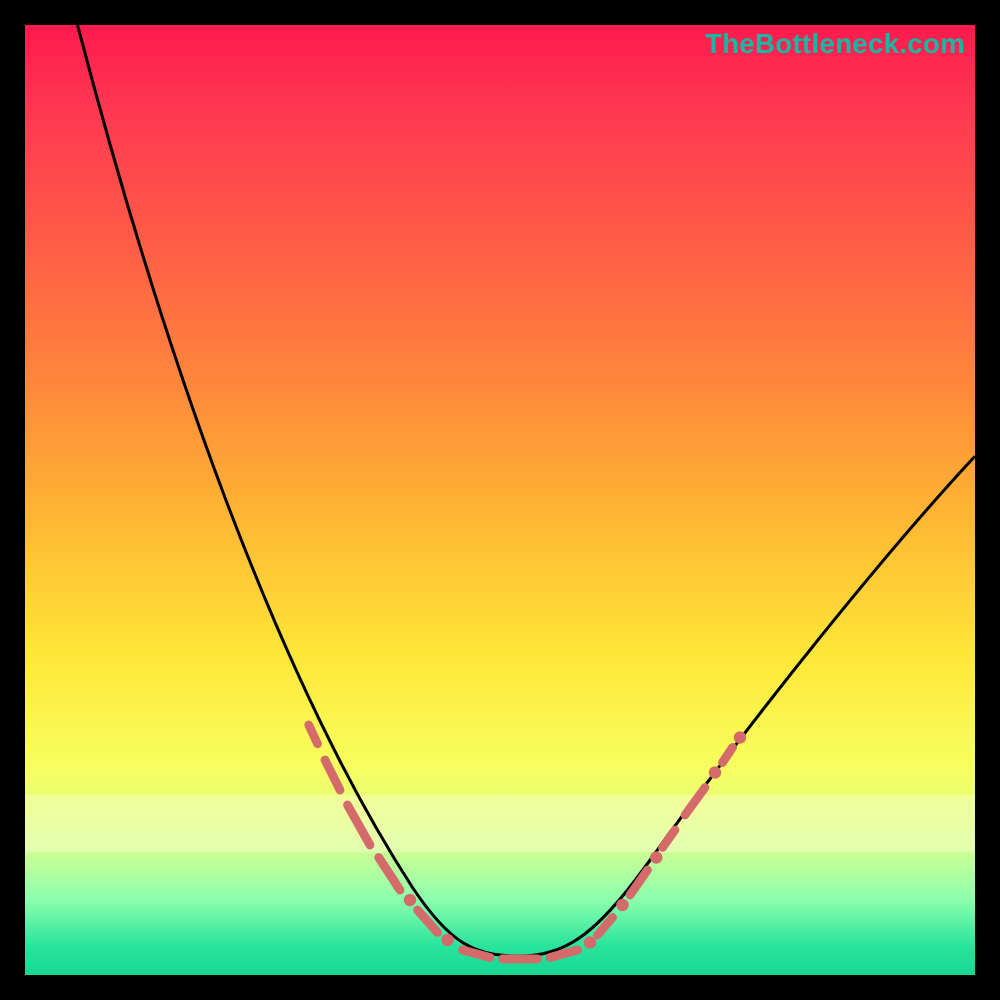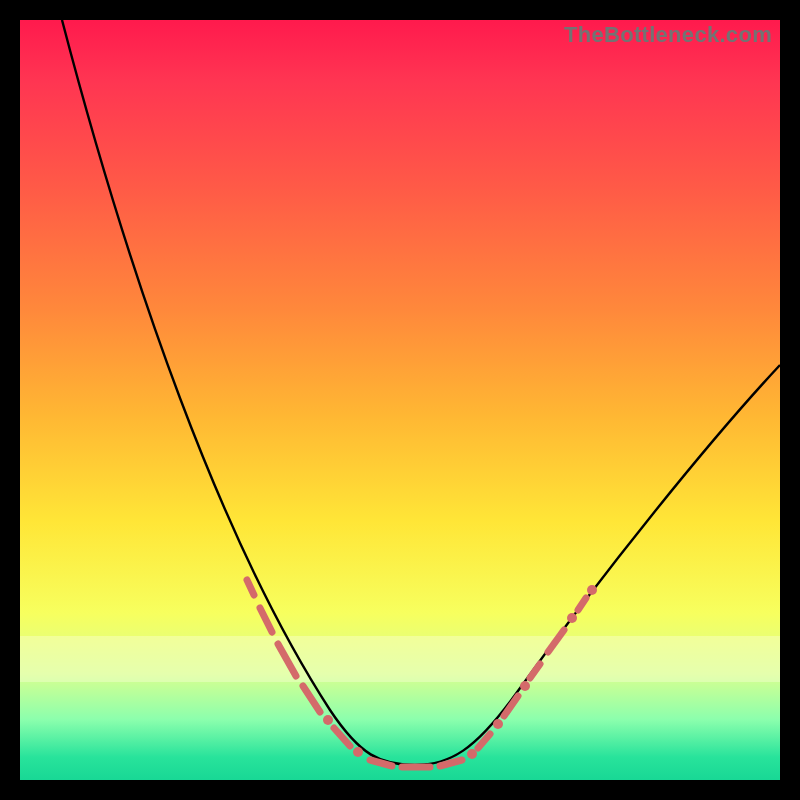--- a/index.html
+++ b/index.html
@@ -48,21 +48,21 @@
     height: 46px;
     top: 616px;
     background: rgba(255,255,230,0.35);
   }
   .watermark {
     position: absolute;
     top: 2px;
     right: 8px;
     font-size: 22px;
     font-weight: 600;
-    color: #737373;
+    color: #14b8a6;
     letter-spacing: 0.3px;
     user-select: none;
     text-align: right;
   }
   svg.curve {
     position: absolute;
     left: 0;
     top: 0;
     width: 760px;
     height: 760px;

